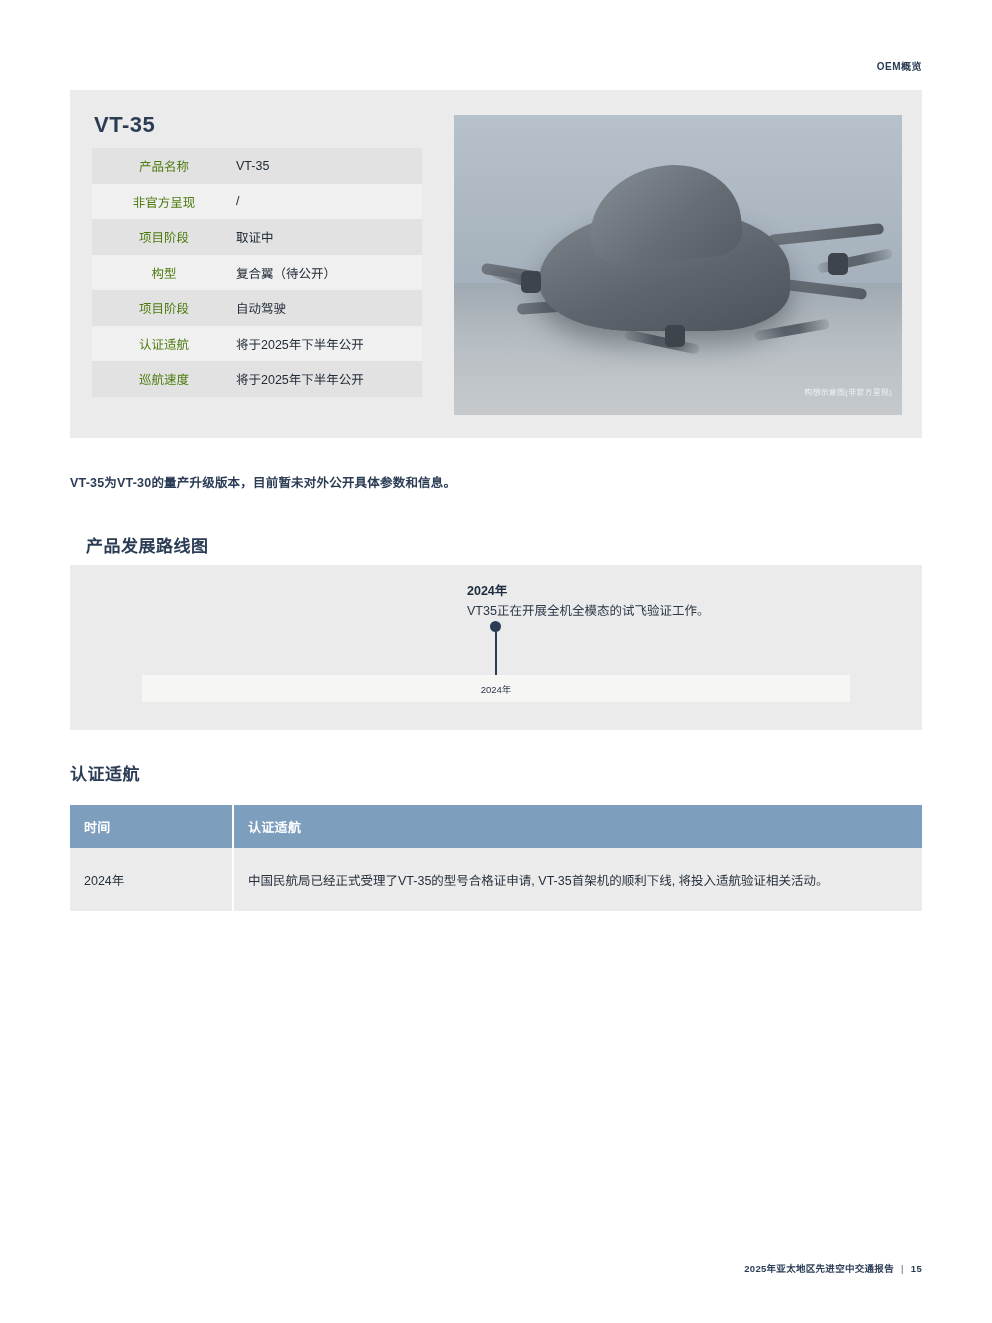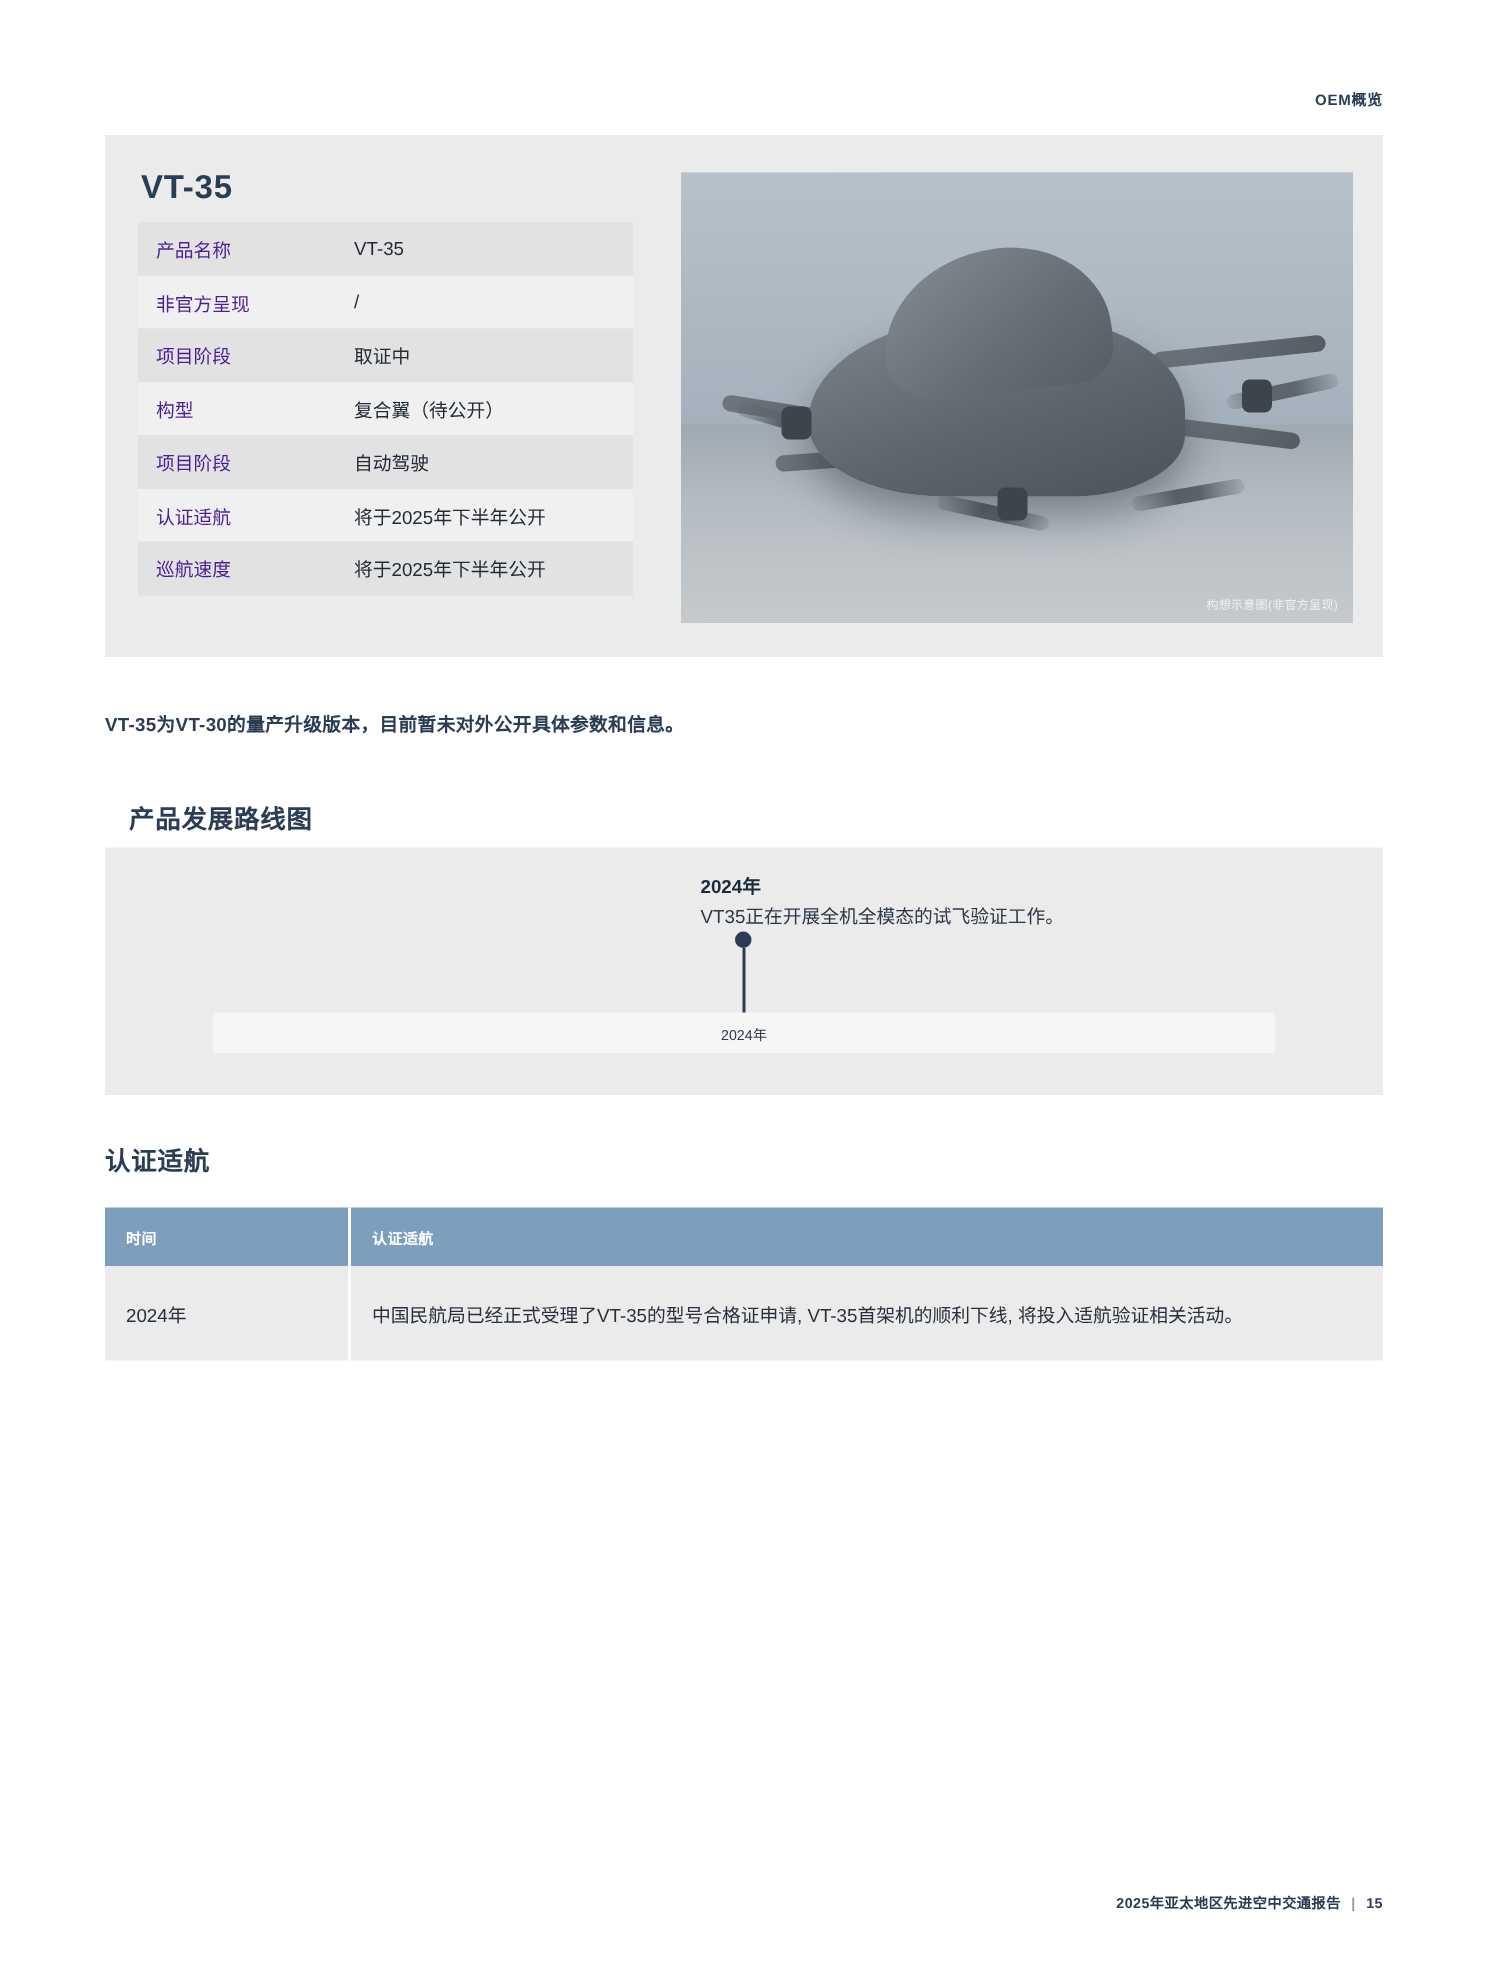--- a/index.html
+++ b/index.html
@@ -65,21 +65,22 @@
     background: #f0f0f0;
   }
   .spec-table td {
     padding: 0 0 0 12px;
     color: #33404f;
     border: none;
     vertical-align: middle;
   }
   .spec-table td.spec-label {
     width: 120px;
-    color: #4c1d95;
+    color: #4d7c0f;
+    text-align: center;
   }
   .spec-table td.spec-value {
     color: #222c38;
   }
 
   
   .product-image {
     position: absolute;
     right: 20px;
     top: 25px;
@@ -151,21 +152,21 @@
     height: 22px;
     background: #3e444b;
     border-radius: 5px;
   }
   .hub.h1 { left: 15%; top: 52%; }
   .hub.h2 { right: 12%;top: 46%; }
   .hub.h3 { left: 47%; top: 70%; }
   .img-caption {
     position: absolute;
     right: 10px;
-    bottom: 7px;
+    bottom: 18px;
     font-size: 8px;
     color: #f0f0f0;
     letter-spacing: 0.2px;
   }
 
   
   .note {
     position: absolute;
     left: 70px;
     top: 472px;
@@ -253,21 +254,21 @@
     width: 852px;
     border-collapse: collapse;
     font-size: 12.5px;
   }
   .cert-table th {
     background: #7e9ebe;
     color: #ffffff;
     font-weight: bold;
     text-align: left;
     padding: 12px 14px;
-    font-size: 10px;
+    font-size: 13px;
     letter-spacing: 0.3px;
     border-right: 2px solid #ffffff;
     margin-top: 25px;
   }
   .cert-table th:last-child { border-right: none; }
   .cert-table th.col-time { width: 134px; }
   .cert-table td {
     background: #ebebeb;
     color: #27313d;
     padding: 22px 14px;

